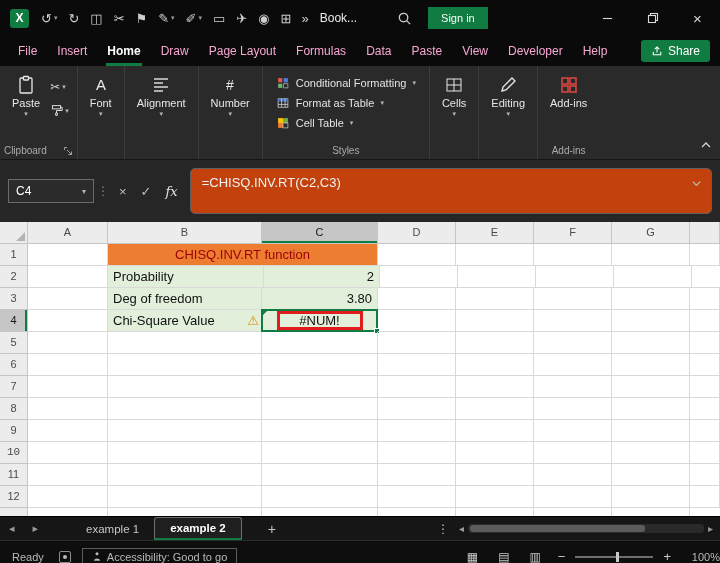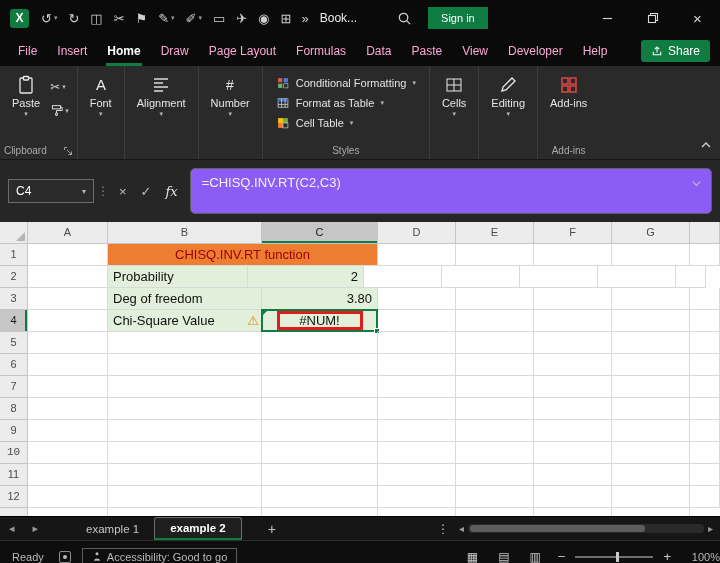--- a/index.html
+++ b/index.html
@@ -52,21 +52,21 @@
   .launcher{width:10px;height:10px;display:inline-flex}
   .collapse-btn{position:absolute;right:8px;bottom:4px}
 
   
   .formularow{position:absolute;top:160px;left:0;width:720px;height:62px;background:#262626;display:flex;align-items:center}
   .namebox{width:86px;height:24px;margin-left:8px;background:#2b2b2b;border:1px solid #6b6b6b;display:flex;align-items:center;justify-content:space-between;color:#fff;font-size:12px;padding:0 7px;flex:none}
   .nb-caret{font-size:8px;color:#b5b5b5}
   .fbdots{color:#8a8a8a;margin:0 3px;font-size:12px}
   .fb-ico{color:#bdbdbd;font-size:13px;padding:0 7px}
   .fb-ico.fx{font-family:"DejaVu Serif",serif;font-style:italic;color:#e2e2e2}
-  .formula-input{flex:1;margin:0 8px 0 5px;height:46px;background:#8b5cf6;border:1px solid #5f5f5f;border-radius:5px;color:#f2f2f2;font-size:13px;padding:6px 26px 0 11px;position:relative;white-space:nowrap}
+  .formula-input{flex:1;margin:0 8px 0 5px;height:46px;background:#c2410c;border:1px solid #5f5f5f;border-radius:5px;color:#f2f2f2;font-size:13px;padding:6px 26px 0 11px;position:relative;white-space:nowrap}
   .fi-caret{position:absolute;right:9px;top:8px}
 
   
   .sheet{position:absolute;top:222px;left:0;width:720px;height:294px;background:#fff;overflow:hidden}
   .srow{display:flex}
   .shdr{height:22px}
   .corner{width:28px;height:22px;background:#ececec;border-right:1px solid #c6c6c6;border-bottom:1px solid #c6c6c6;position:relative;flex:none}
   .corner::after{content:"";position:absolute;right:2px;bottom:2px;border-left:9px solid transparent;border-bottom:9px solid #b4b4b4}
   .colhdr{height:22px;background:#ececec;border-right:1px solid #c6c6c6;border-bottom:1px solid #c6c6c6;text-align:center;line-height:21px;font-size:11px;color:#4a4a4a;flex:none}
   .colhdr.sel{background:#c6c6c6;color:#161616;box-shadow:inset 0 -2px 0 var(--accent)}
@@ -385,21 +385,21 @@
       <div class="cell al-center c-title" style="width: 270px;"><span class="ctxt">CHISQ.INV.RT function</span></div>
       <div class="cell" style="width: 78px;"></div>
       <div class="cell" style="width: 78px;"></div>
       <div class="cell" style="width: 78px;"></div>
       <div class="cell" style="width: 78px;"></div>
       <div class="cell" style="width: 30px;"></div>
     </div>
     <div class="srow" style="height: 22px;">
       <div class="rowhdr">2</div>
       <div class="cell" style="width: 80px;"></div>
-      <div class="cell al-left c-green" style="width: 140px;"><span class="ctxt">Probability</span></div>
+      <div class="cell al-left c-green" style="width: 156px;"><span class="ctxt">Probability</span></div>
       <div class="cell al-right c-green" style="width: 116px;"><span class="ctxt">2</span></div>
       <div class="cell" style="width: 78px;"></div>
       <div class="cell" style="width: 78px;"></div>
       <div class="cell" style="width: 78px;"></div>
       <div class="cell" style="width: 78px;"></div>
       <div class="cell" style="width: 30px;"></div>
     </div>
     <div class="srow" style="height: 22px;">
       <div class="rowhdr">3</div>
       <div class="cell" style="width: 80px;"></div>

